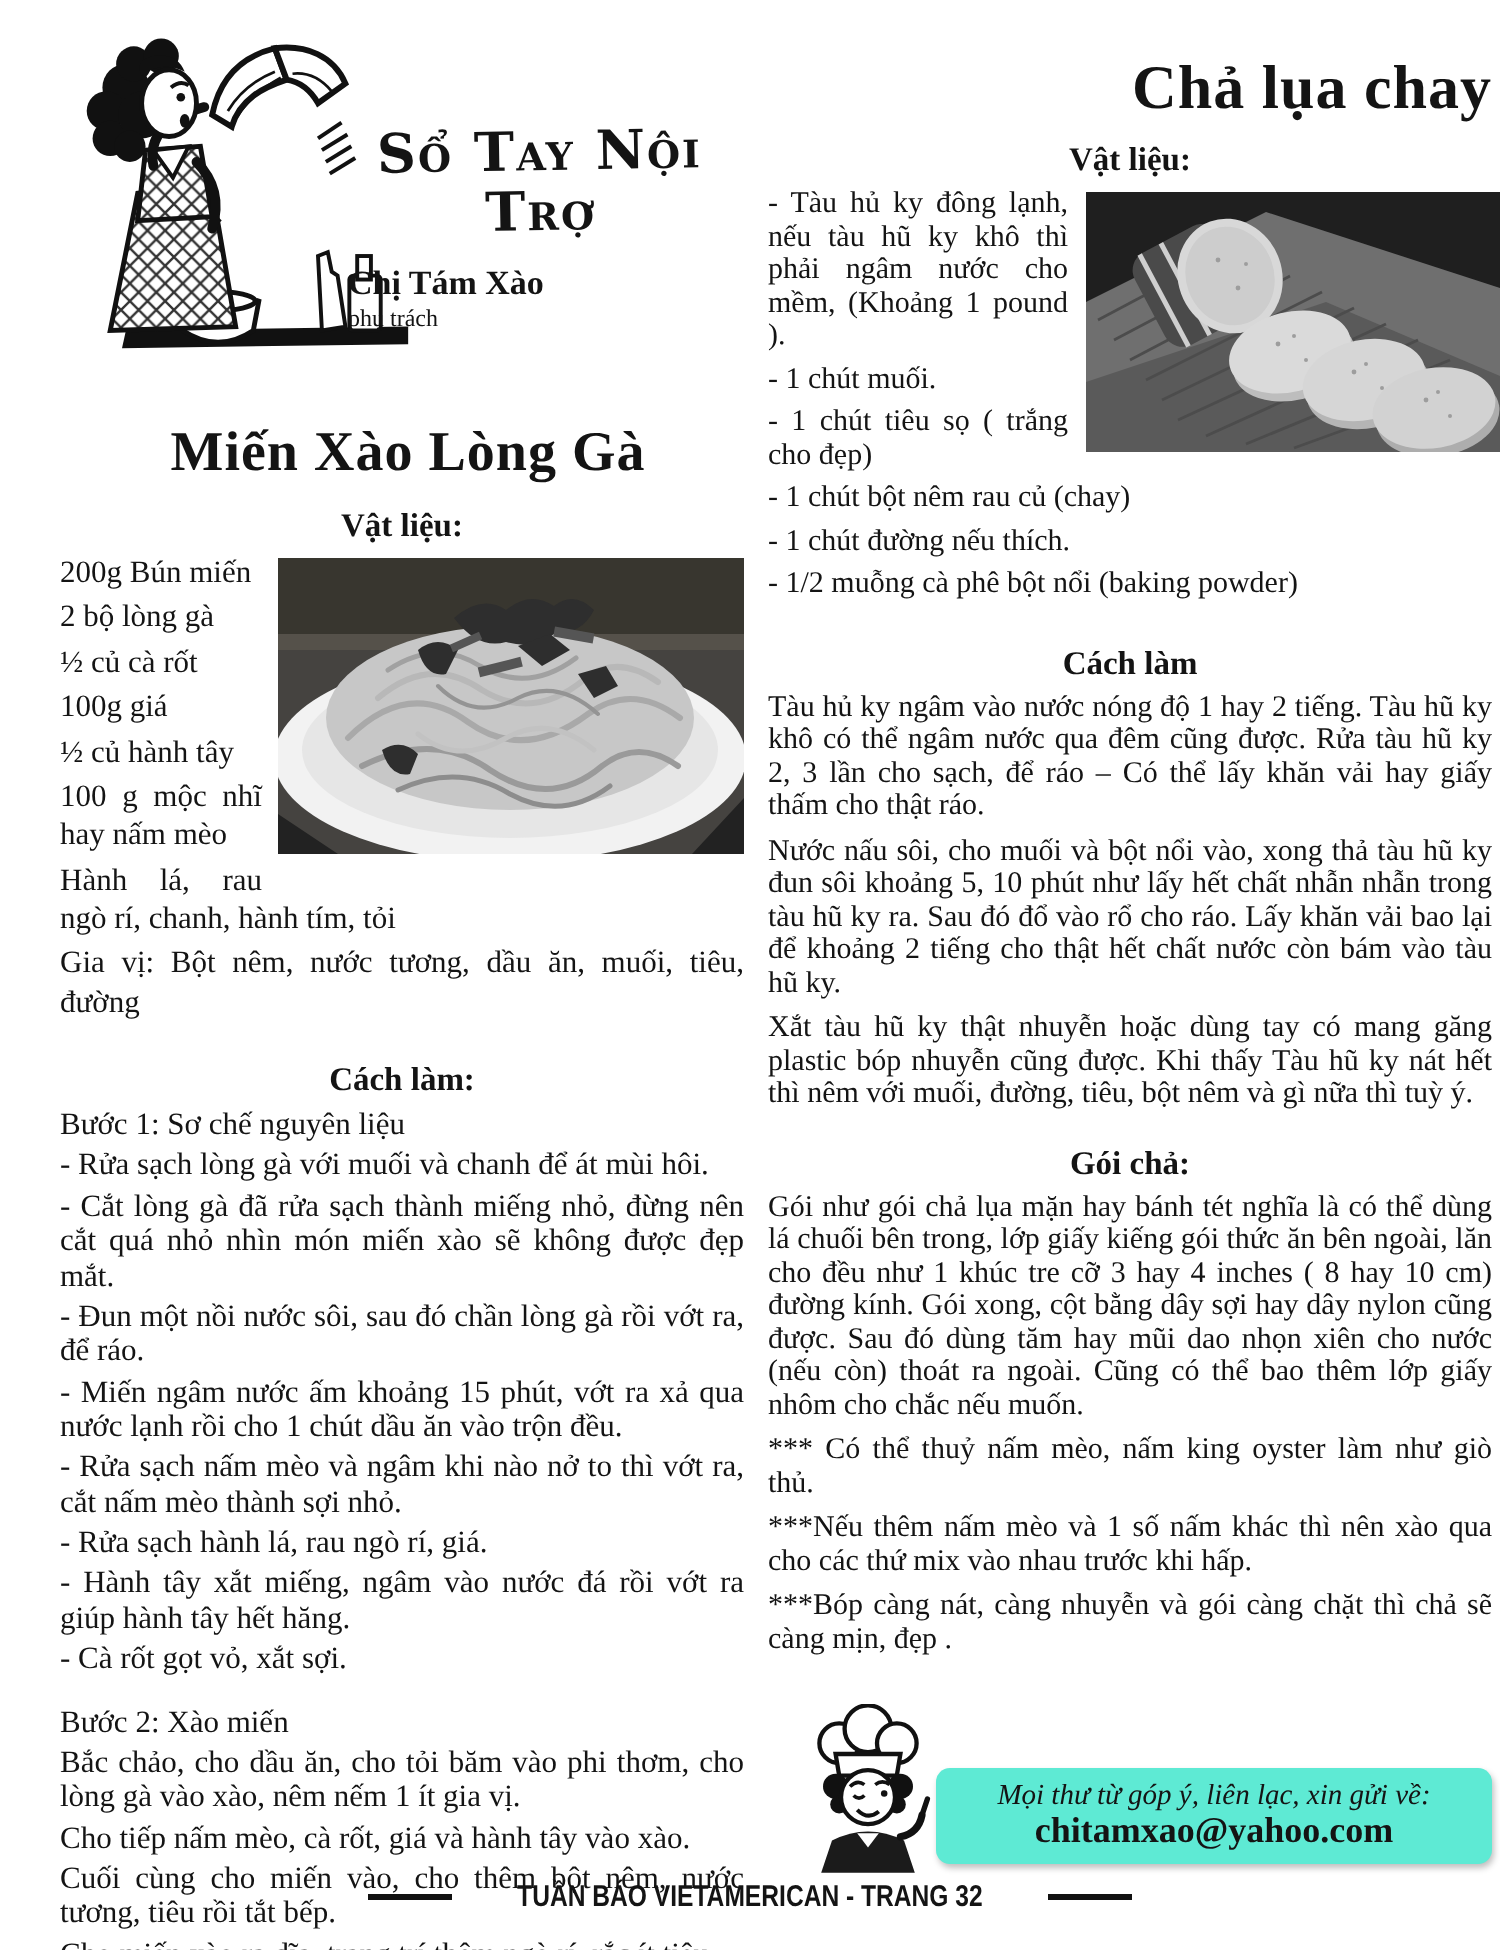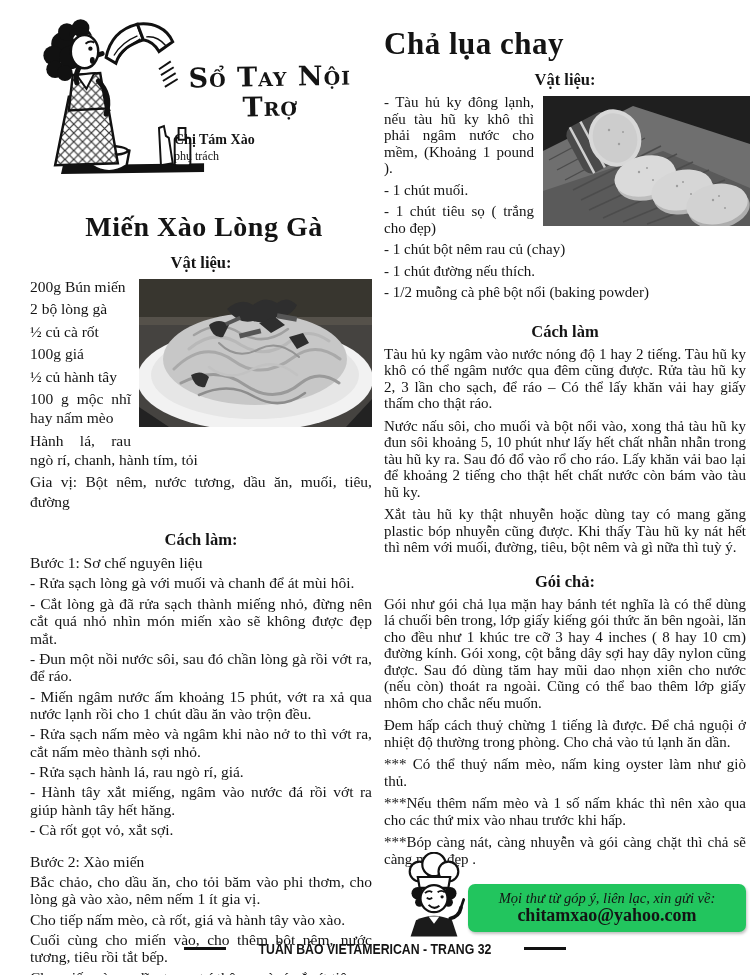--- a/index.html
+++ b/index.html
@@ -11,46 +11,46 @@
   
   .masthead{position:absolute;left:8px;top:14px;width:368px;height:185px;}
   .lady-svg{position:absolute;left:4px;top:4px;width:196px;height:172px;}
   .masthead-title{
     position:absolute;left:148px;top:48px;width:228px;
     font-family:"DejaVu Serif", serif;font-weight:bold;font-size:27px;
     letter-spacing:1px;font-variant:small-caps;text-align:center;
     transform:rotate(-1deg);line-height:1.1;
   }
   .editor{position:absolute;left:166px;top:118px;line-height:1.2;}
-  .editor-name{font-weight:bold;font-size:14px;}
+  .editor-name{font-weight:bold;font-size:17px;}
   .editor-role{font-size:12px;}
   
   .left-col{position:absolute;left:30px;top:196px;width:342px;}
   .right-col{position:absolute;left:384px;top:26px;width:362px;}
   h1,h2,h3{margin:0;padding:0;font-family:"Liberation Serif", serif;text-align:center;}
   .left-title{font-size:28px;font-weight:bold;margin:15px 0 10px 6px;letter-spacing:.5px;}
-  .right-title{font-size:31px;font-weight:bold;text-align:left;margin:0 0 8px 0;letter-spacing:.5px;}
+  .right-title{font-size:31px;font-weight:bold;text-align:right;margin:0 0 8px 0;letter-spacing:.5px;}
   .sec-head{font-size:16.5px;font-weight:bold;margin:0 0 4px 0;}
   .sec-head.spaced{margin-top:16px;}
   
   .left-col .ing p{font-size:15.5px;line-height:1.25;margin:0 0 3px 0;text-align:justify;}
   .left-col .steps p{font-size:15.5px;line-height:1.12;margin:0 0 3px 0;text-align:justify;}
   .step-head{font-size:15.5px;margin:0 0 3px 0;}
   .right-col p{font-size:15px;line-height:1.1;margin:4px 0 6px 0;text-align:justify;}
   .right-col .ing p{margin:0 0 5px 0;}
   
   .photo{display:block;}
   .left-photo{float:right;width:233px;height:148px;margin:2px 0 6px 8px;}
   .right-photo{float:right;width:207px;height:130px;margin:2px -4px 8px 9px;}
   .clear{clear:both;}
   
   .chef-svg{position:absolute;left:398px;top:852px;width:72px;height:86px;}
   .contact-box{
     position:absolute;left:468px;top:884px;width:278px;height:48px;
-    background:#22c55e;border-radius:7px;box-shadow:1px 2px 3px rgba(0,0,0,.25);
+    background:#5eead4;border-radius:7px;box-shadow:1px 2px 3px rgba(0,0,0,.25);
     display:flex;flex-direction:column;justify-content:center;align-items:center;
   }
   .contact-line1{font-style:italic;font-size:14.5px;line-height:1.15;}
   .contact-email{font-weight:bold;font-size:18px;line-height:1.1;}
   
   .footer{
     position:absolute;left:0;right:0;bottom:18px;
     display:flex;justify-content:center;align-items:center;gap:7px;
   }
   .footer-rule{display:inline-block;width:42px;height:3px;background:#111;}
@@ -271,21 +271,20 @@
       <div class="clear"></div>
     </div>
 
     <h3 class="sec-head spaced">Cách làm</h3>
     <p>Tàu hủ ky ngâm vào nước nóng độ 1 hay 2 tiếng. Tàu hũ ky khô có thể ngâm nước qua đêm cũng được. Rửa tàu hũ ky 2, 3 lần cho sạch, để ráo – Có thể lấy khăn vải hay giấy thấm cho thật ráo.</p>
     <p>Nước nấu sôi, cho muối và bột nổi vào, xong thả tàu hũ ky đun sôi khoảng 5, 10 phút như lấy hết chất nhẫn nhẫn trong tàu hũ ky ra. Sau đó đổ vào rổ cho ráo. Lấy khăn vải bao lại để khoảng 2 tiếng cho thật hết chất nước còn bám vào tàu hũ ky.</p>
     <p>Xắt tàu hũ ky thật nhuyễn hoặc dùng tay có mang găng plastic bóp nhuyễn cũng được. Khi thấy Tàu hũ ky nát hết thì nêm với muối, đường, tiêu, bột nêm và gì nữa thì tuỳ ý.</p>
 
     <h3 class="sec-head spaced">Gói chả:</h3>
     <p>Gói như gói chả lụa mặn hay bánh tét nghĩa là có thể dùng lá chuối bên trong, lớp giấy kiếng gói thức ăn bên ngoài, lăn cho đều như 1 khúc tre cỡ 3 hay 4 inches ( 8 hay 10 cm) đường kính. Gói xong, cột bằng dây sợi hay dây nylon cũng được. Sau đó dùng tăm hay mũi dao nhọn xiên cho nước (nếu còn) thoát ra ngoài. Cũng có thể bao thêm lớp giấy nhôm cho chắc nếu muốn.</p>
-    <p>Đem hấp cách thuỷ chừng 1 tiếng là được. Để chả nguội ở nhiệt độ thường trong phòng. Cho chả vào tủ lạnh ăn dần.</p>
 
     <p>*** Có thể thuỷ nấm mèo, nấm king oyster làm như giò thủ.</p>
     <p>***Nếu thêm nấm mèo và 1 số nấm khác thì nên xào qua cho các thứ mix vào nhau trước khi hấp.</p>
     <p>***Bóp càng nát, càng nhuyễn và gói càng chặt thì chả sẽ càng mịn, đẹp .</p>
   </div>
 
   <svg class="chef-svg" viewBox="0 0 80 92">
 
     <g fill="#fff" stroke="#111" stroke-width="2.4">
       <circle cx="24" cy="20" r="11"></circle>

